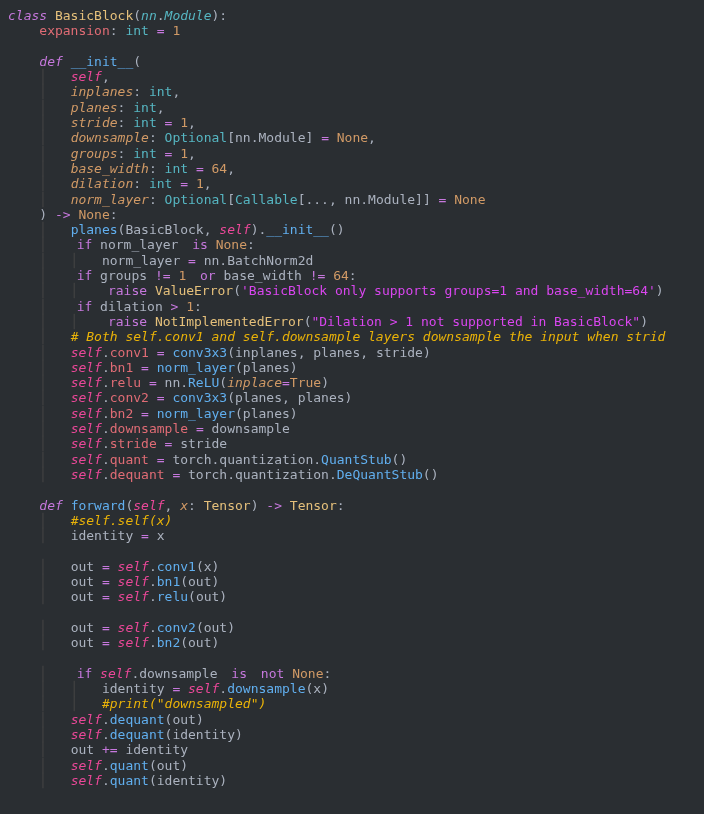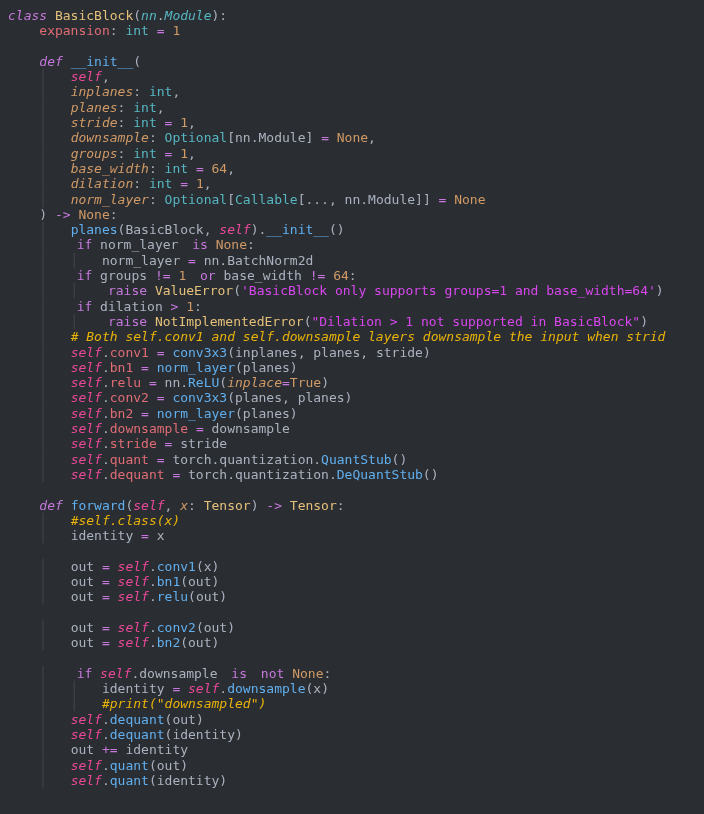--- a/index.html
+++ b/index.html
@@ -72,21 +72,21 @@
     <span class="indent-guide">│   </span><span class="self">self</span><span class="dot">.</span><span class="attr">bn1</span> <span class="op">=</span> <span class="fn-name">norm_layer</span><span class="punct">(</span><span class="ns">planes</span><span class="punct">)</span>
     <span class="indent-guide">│   </span><span class="self">self</span><span class="dot">.</span><span class="attr">relu</span> <span class="op">=</span> <span class="ns">nn</span><span class="dot">.</span><span class="fn-name">ReLU</span><span class="punct">(</span><span class="param">inplace</span><span class="op">=</span><span class="k-none">True</span><span class="punct">)</span>
     <span class="indent-guide">│   </span><span class="self">self</span><span class="dot">.</span><span class="attr">conv2</span> <span class="op">=</span> <span class="fn-name">conv3x3</span><span class="punct">(</span><span class="ns">planes</span><span class="punct">,</span> <span class="ns">planes</span><span class="punct">)</span>
     <span class="indent-guide">│   </span><span class="self">self</span><span class="dot">.</span><span class="attr">bn2</span> <span class="op">=</span> <span class="fn-name">norm_layer</span><span class="punct">(</span><span class="ns">planes</span><span class="punct">)</span>
     <span class="indent-guide">│   </span><span class="self">self</span><span class="dot">.</span><span class="attr">downsample</span> <span class="op">=</span> <span class="ns">downsample</span>
     <span class="indent-guide">│   </span><span class="self">self</span><span class="dot">.</span><span class="attr">stride</span> <span class="op">=</span> <span class="ns">stride</span>
     <span class="indent-guide">│   </span><span class="self">self</span><span class="dot">.</span><span class="attr">quant</span> <span class="op">=</span> <span class="ns">torch</span><span class="dot">.</span><span class="ns">quantization</span><span class="dot">.</span><span class="fn-name">QuantStub</span><span class="punct">()</span>
     <span class="indent-guide">│   </span><span class="self">self</span><span class="dot">.</span><span class="attr">dequant</span> <span class="op">=</span> <span class="ns">torch</span><span class="dot">.</span><span class="ns">quantization</span><span class="dot">.</span><span class="fn-name">DeQuantStub</span><span class="punct">()</span>
 
     <span class="k-def">def</span> <span class="fn-name">forward</span><span class="punct">(</span><span class="self">self</span><span class="punct">,</span> <span class="param">x</span><span class="punct">:</span> <span class="cls-name">Tensor</span><span class="punct">)</span> <span class="op">-&gt;</span> <span class="cls-name">Tensor</span><span class="punct">:</span>
-    <span class="indent-guide">│   </span><span class="cmt">#self.class(x)</span>
+    <span class="indent-guide">│   </span><span class="cmt">#self.self(x)</span>
     <span class="indent-guide">│   </span><span class="ns">identity</span> <span class="op">=</span> <span class="ns">x</span>
 
     <span class="indent-guide">│   </span><span class="ns">out</span> <span class="op">=</span> <span class="self">self</span><span class="dot">.</span><span class="fn-name">conv1</span><span class="punct">(</span><span class="ns">x</span><span class="punct">)</span>
     <span class="indent-guide">│   </span><span class="ns">out</span> <span class="op">=</span> <span class="self">self</span><span class="dot">.</span><span class="fn-name">bn1</span><span class="punct">(</span><span class="ns">out</span><span class="punct">)</span>
     <span class="indent-guide">│   </span><span class="ns">out</span> <span class="op">=</span> <span class="self">self</span><span class="dot">.</span><span class="fn-name">relu</span><span class="punct">(</span><span class="ns">out</span><span class="punct">)</span>
 
     <span class="indent-guide">│   </span><span class="ns">out</span> <span class="op">=</span> <span class="self">self</span><span class="dot">.</span><span class="fn-name">conv2</span><span class="punct">(</span><span class="ns">out</span><span class="punct">)</span>
     <span class="indent-guide">│   </span><span class="ns">out</span> <span class="op">=</span> <span class="self">self</span><span class="dot">.</span><span class="fn-name">bn2</span><span class="punct">(</span><span class="ns">out</span><span class="punct">)</span>
 
     <span class="indent-guide">│   </span><span class="k-ctrl">if</span> <span class="self">self</span><span class="dot">.</span><span class="ns">downsample</span> <span class="k-ctrl">is</span> <span class="k-ctrl">not</span> <span class="k-none">None</span><span class="punct">:</span>

